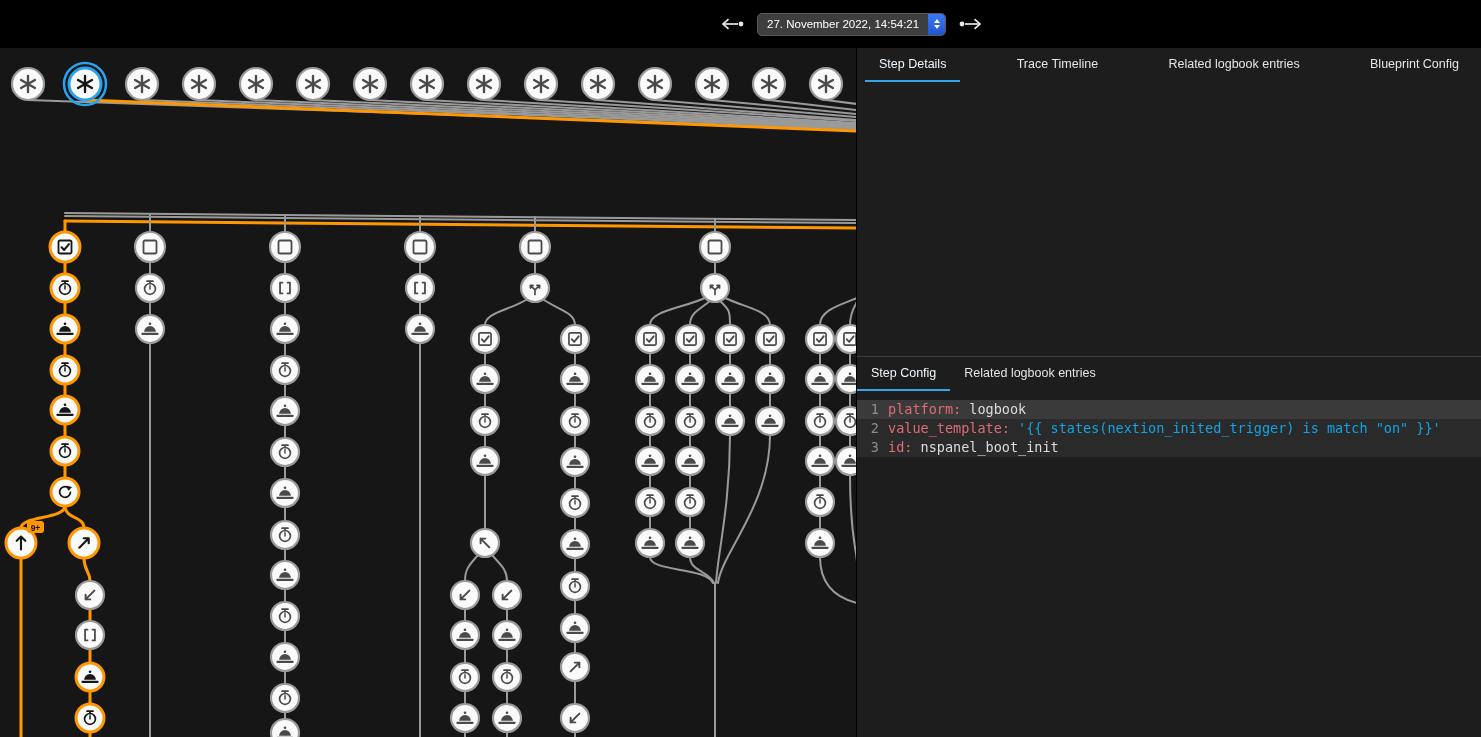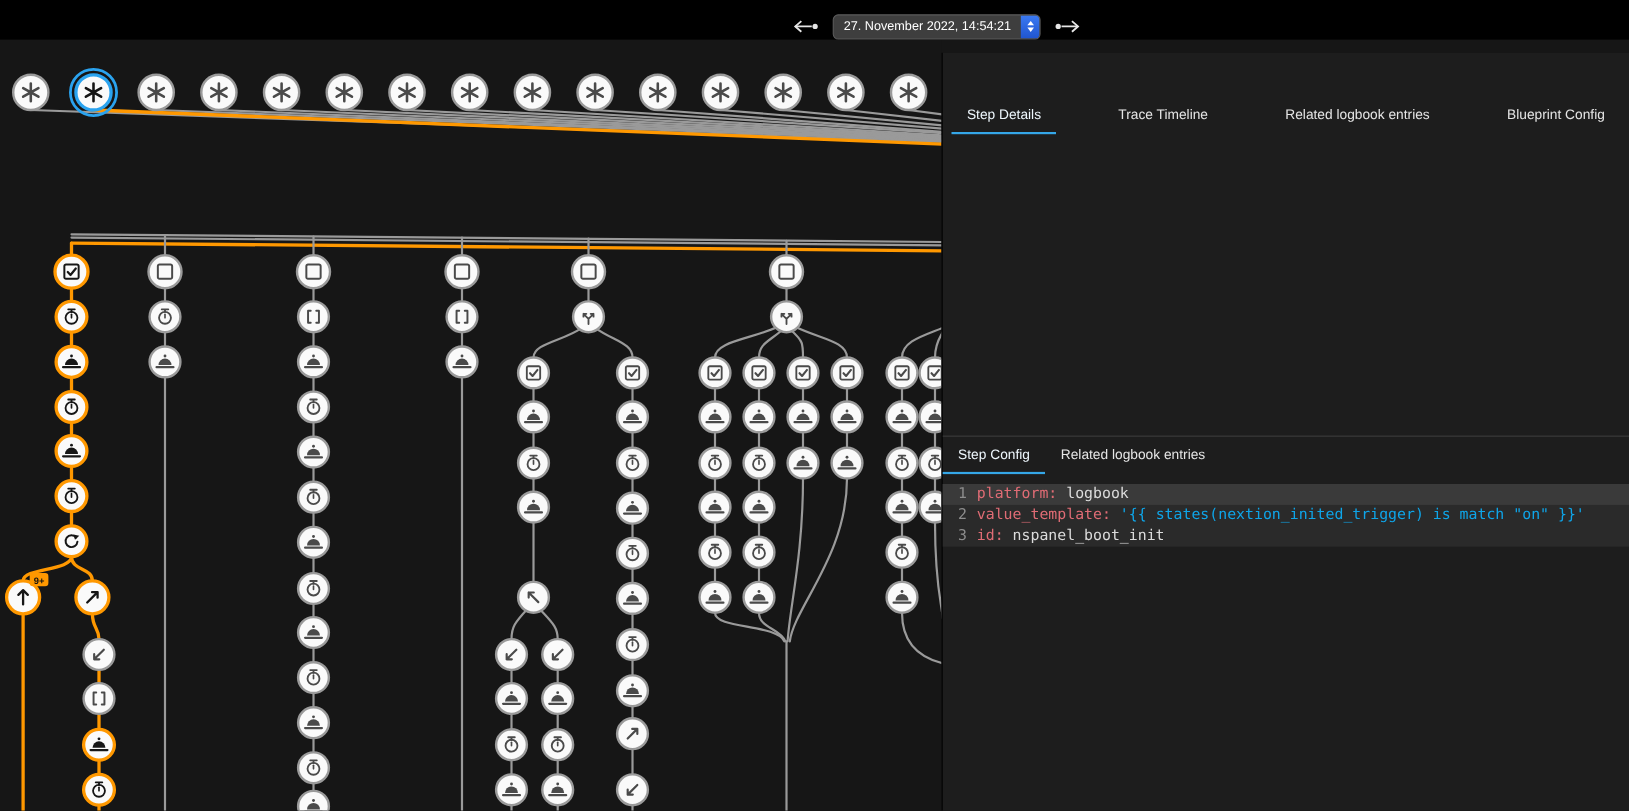--- a/index.html
+++ b/index.html
@@ -2,37 +2,37 @@
 <html><head>
 <meta charset="utf-8">
 <style>
   html,body{margin:0;padding:0;}
   body{
     width:1481px;height:737px;position:relative;overflow:hidden;
     background:#161616;font-family:"Liberation Sans",sans-serif;
     -webkit-font-smoothing:antialiased;
   }
   
-  .topbar{position:absolute;left:0;top:0;width:1481px;height:36px;background:#000;z-index:30;}
+  .topbar{position:absolute;left:0;top:0;width:1481px;height:48px;background:#000;z-index:30;}
   .topbar-controls{position:absolute;left:718px;top:0;height:48px;display:flex;align-items:center;gap:11px;}
   .nav-arrow{width:28px;height:18px;display:flex;align-items:center;justify-content:center;cursor:pointer;}
   .picker{display:flex;height:21px;border-radius:5px;overflow:hidden;background:#3e3e3e;
           border:1px solid #5a5a5a;align-items:stretch;cursor:pointer;}
   .picker-label{padding:0 9px;font-size:11.5px;color:#fff;display:flex;align-items:center;white-space:nowrap;}
   .picker-cap{width:17px;background:linear-gradient(#3a79f2,#2055cf);display:flex;flex-direction:column;
               align-items:center;justify-content:center;gap:2px;}
   .tri-up{width:0;height:0;border-left:3.5px solid transparent;border-right:3.5px solid transparent;border-bottom:4px solid #fff;}
   .tri-down{width:0;height:0;border-left:3.5px solid transparent;border-right:3.5px solid transparent;border-top:4px solid #fff;}
   
   .graph-area{position:absolute;left:0;top:0;width:856px;height:737px;background:#161616;z-index:1;}
   .graph-area svg{position:absolute;left:0;top:0;}
   
   .right-panel{position:absolute;left:856px;top:48px;width:625px;height:689px;background:#1d1d1d;
                border-left:1px solid #000;box-sizing:border-box;z-index:10;}
-  .pane-top{height:308px;box-sizing:border-box;margin-top:40px;}
+  .pane-top{height:308px;box-sizing:border-box;}
   .pane-divider{height:1px;background:#3d3d3d;}
   .tabbar{display:flex;height:34px;align-items:stretch;}
   .tabbar.spread{justify-content:space-between;padding:0 8px;}
   .tab{display:flex;align-items:center;justify-content:center;padding:0 14px;font-size:12.5px;
        color:#e5e5e5;cursor:pointer;border-bottom:2px solid transparent;white-space:nowrap;}
   .tab.selected{color:#eef7fd;border-bottom-color:#35a7e8;}
   .executed{padding:18px 16px 0;font-size:14.5px;color:#e8e8e8;}
   
   .codeblock{margin-top:9px;background:#2a2a2a;font-family:"DejaVu Sans Mono",monospace;
              font-size:13.5px;line-height:19px;color:#d8d8d8;}

